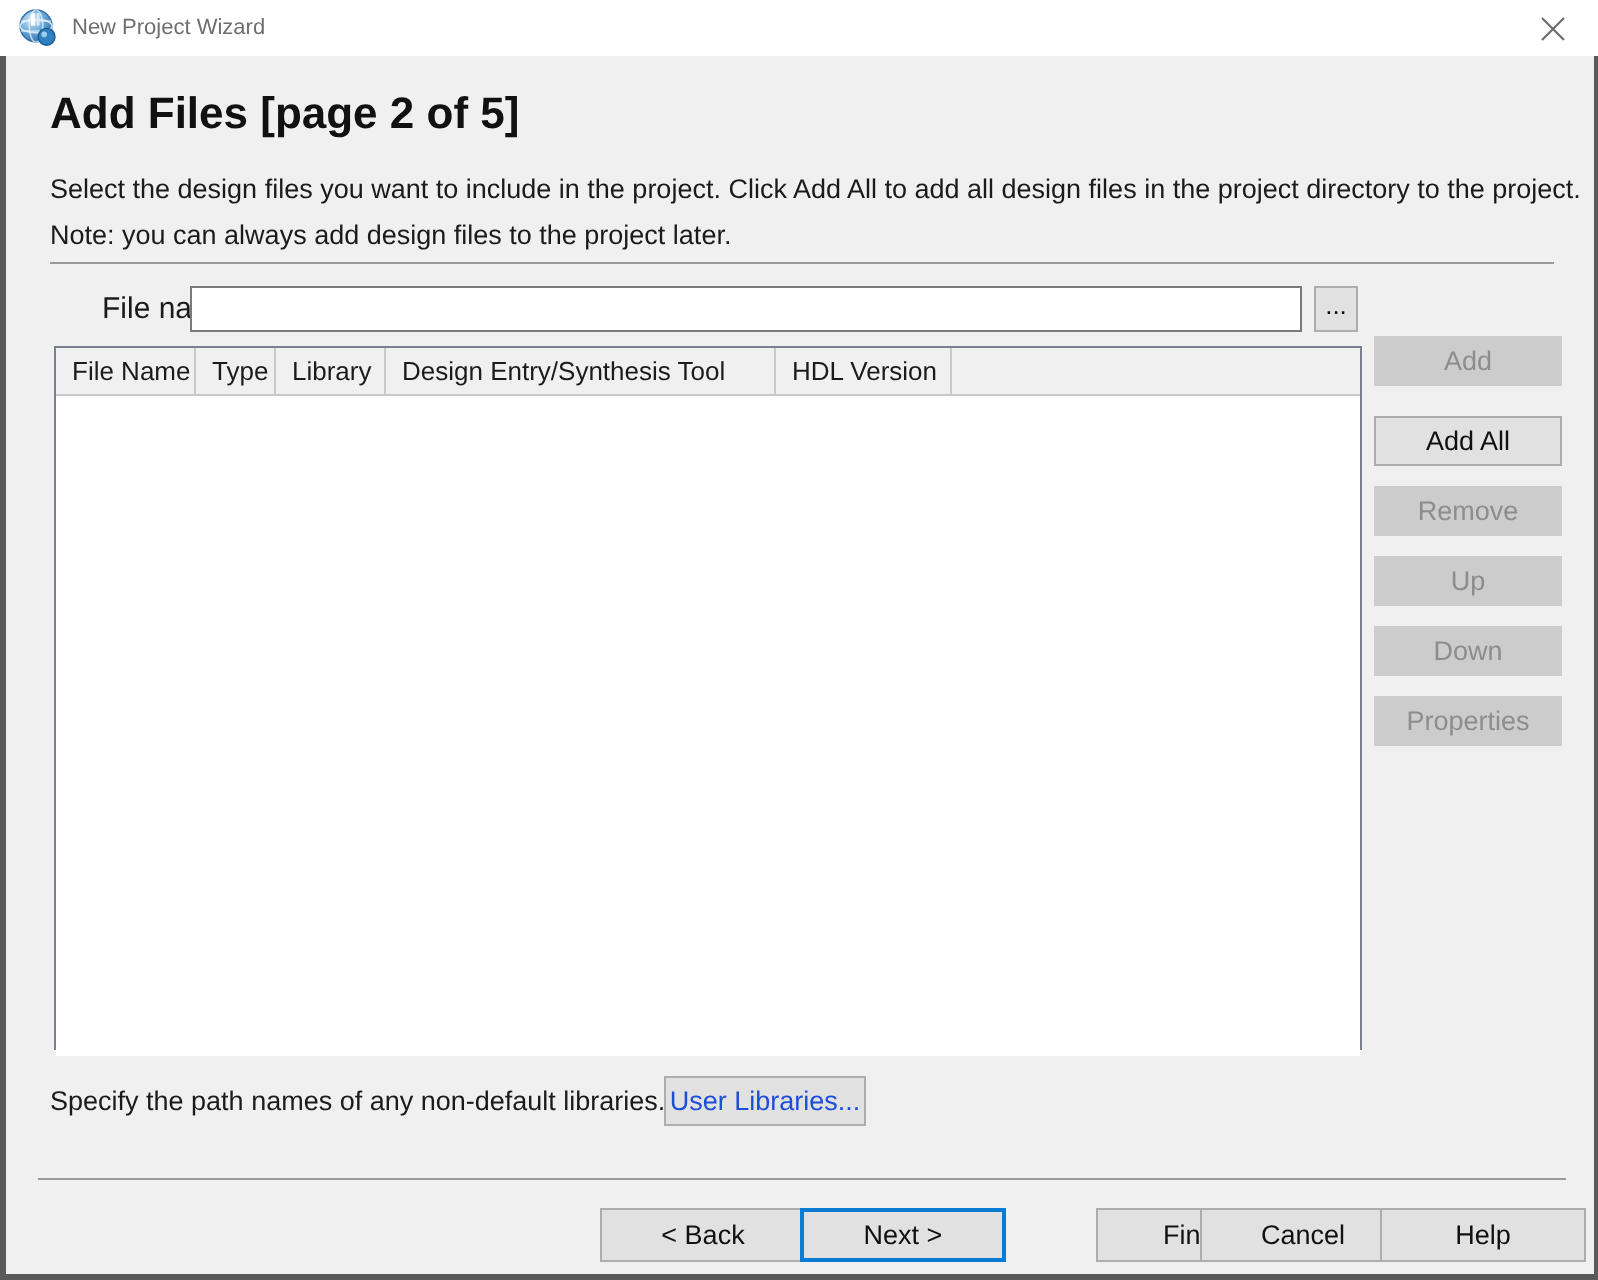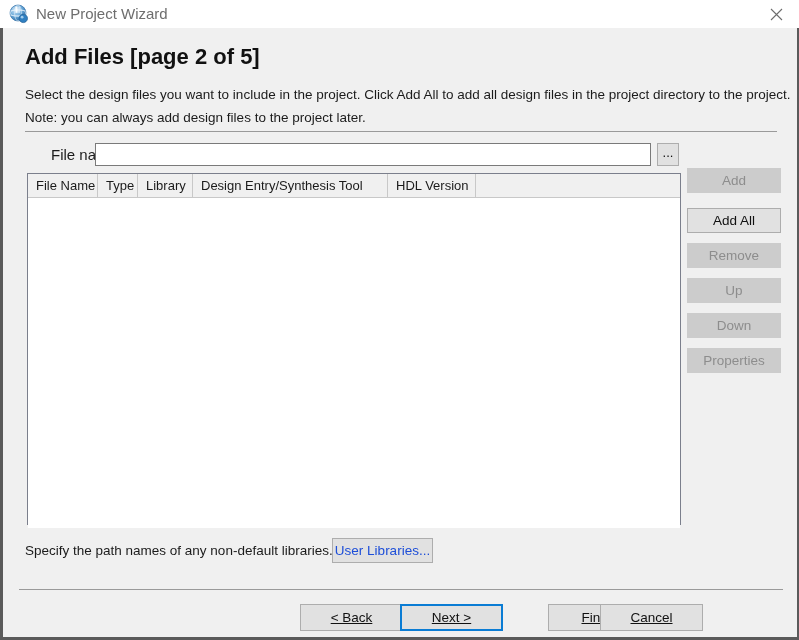--- a/index.html
+++ b/index.html
@@ -31,21 +31,21 @@
     box-sizing: border-box;
   }
   #title-icon {
     position: absolute;
     left: 9px; top: 4px;
     width: 20px; height: 20px;
   }
   #title-text {
     position: absolute;
     left: 36px; top: 4px;
-    font-size: 15px;
+    font-size: 11px;
     color: #6e6e6e;
     line-height: 20px;
     white-space: nowrap;
   }
   #close-btn {
     position: absolute;
     right: 0; top: 0;
     width: 46px; height: 28px;
     display: flex;
     align-items: center;
@@ -223,21 +223,20 @@
     background: #e1e1e1;
     border: 1px solid #adadad;
     box-sizing: border-box;
     font-size: 13.5px;
     color: #111111;
     display: flex;
     align-items: center;
     justify-content: center;
     cursor: default;
     white-space: nowrap;
-    text-decoration: underline;
   }
   .nav-btn.focused {
     border: 2px solid #0a7cd4;
     background: #e1e1e1;
   }
   #btn-back    { left: 297px; }
   #btn-next    { left: 397px; }
   #btn-finish  { left: 497px; margin-left: 48px; }
   #btn-cancel  { left: 597px; }
   #btn-help    { left: 687px; }
@@ -313,15 +312,16 @@
 
     <div id="libs-text">Specify the path names of any non-default libraries.</div>
     <div id="user-libs-btn">User Libraries...</div>
 
     <div class="hrule" id="rule-bottom"></div>
 
     <div class="nav-btn" id="btn-back">&lt; Back</div>
     <div class="nav-btn focused" id="btn-next" style="border-color: rgb(10, 124, 212);">Next &gt;</div>
     <div class="nav-btn" id="btn-finish">Finish</div>
     <div class="nav-btn" id="btn-cancel">Cancel</div>
+    <div class="nav-btn" id="btn-help">Help</div>
 
   </div>
 </div>
 
 </body></html>

